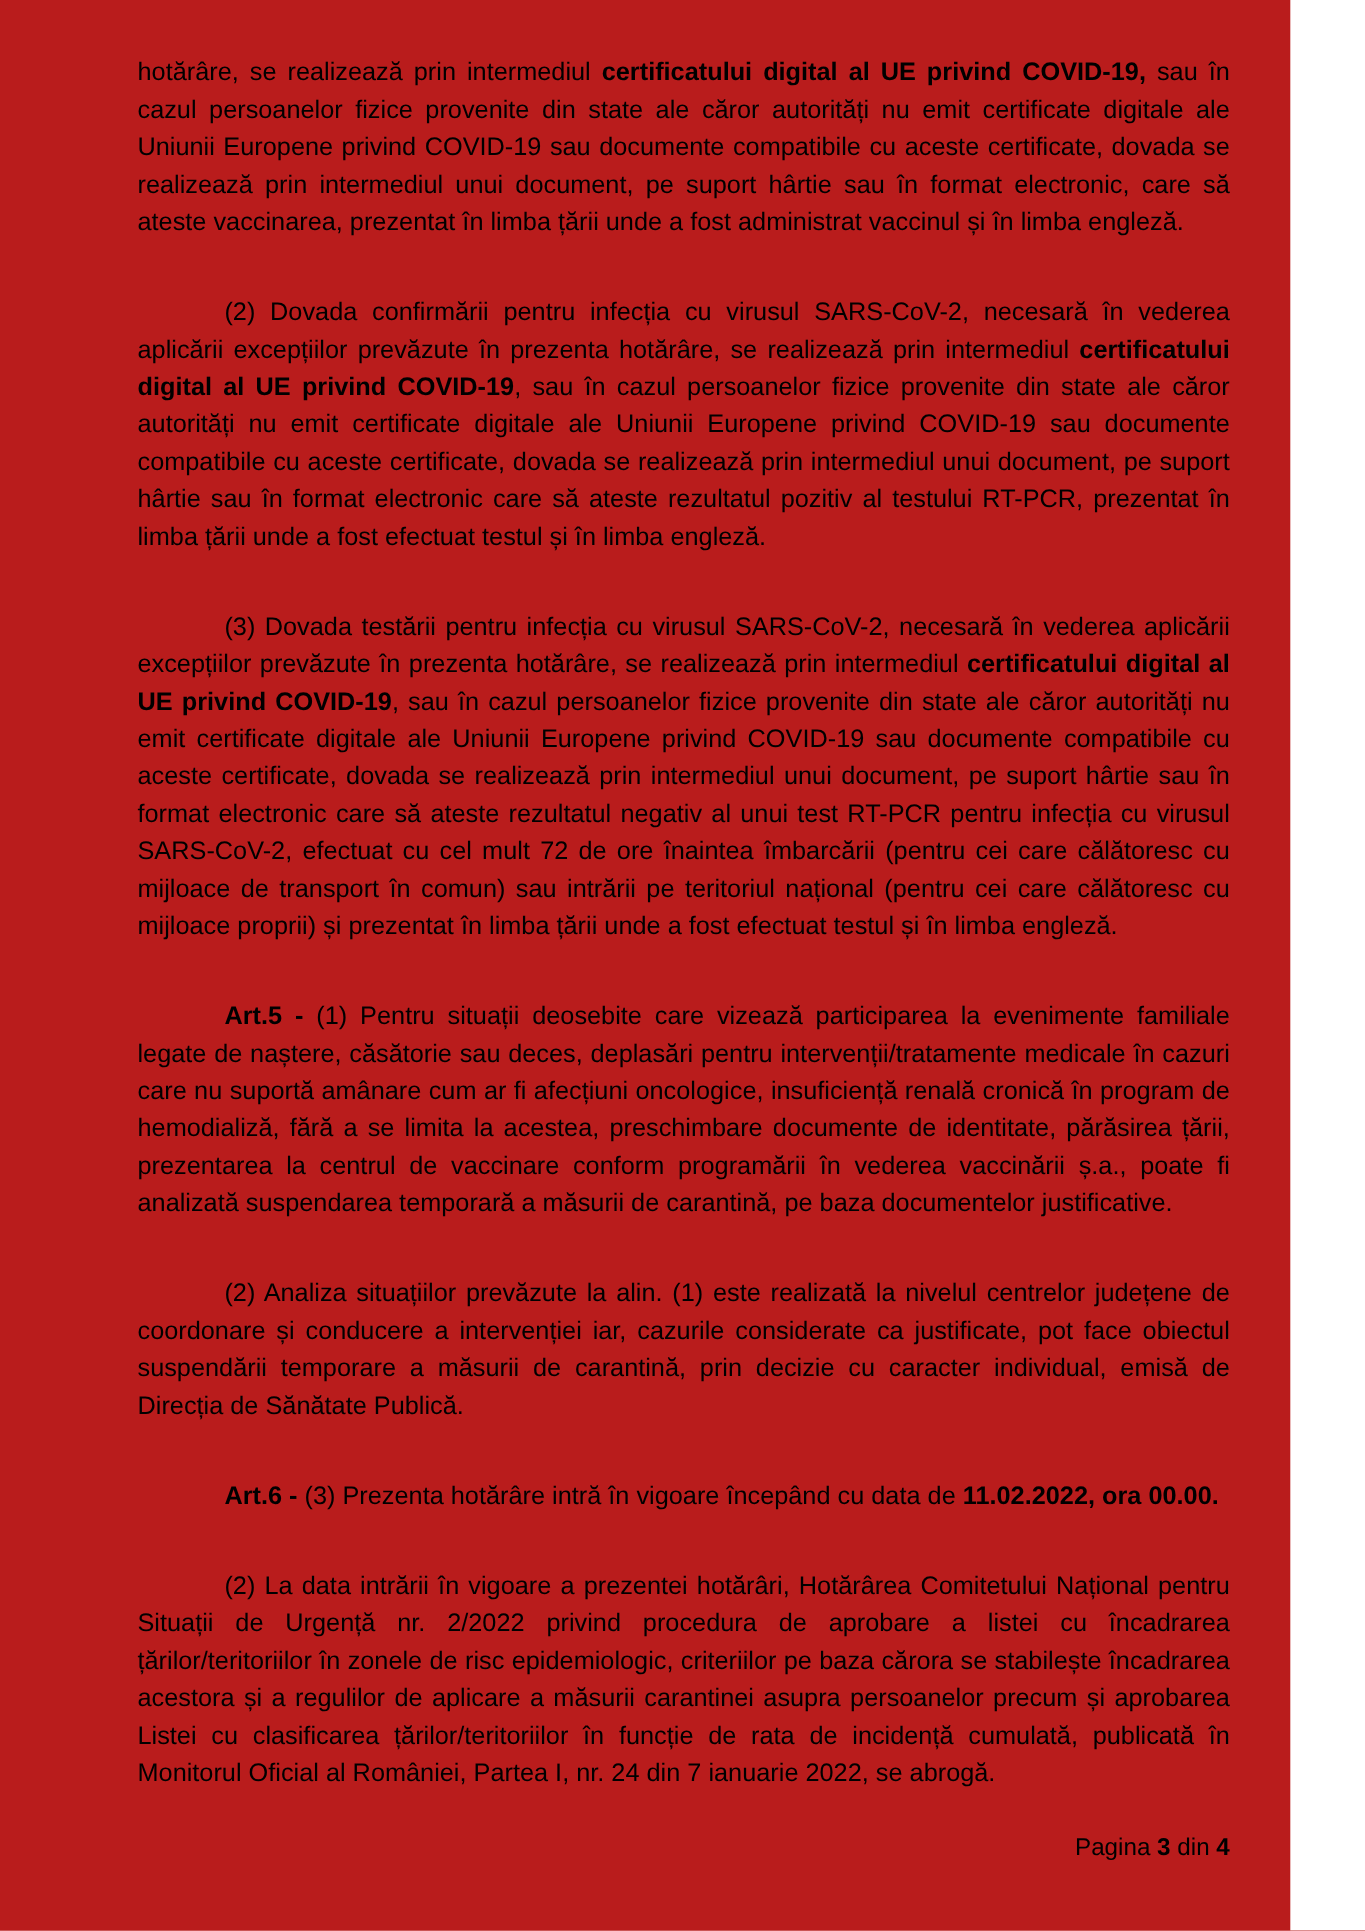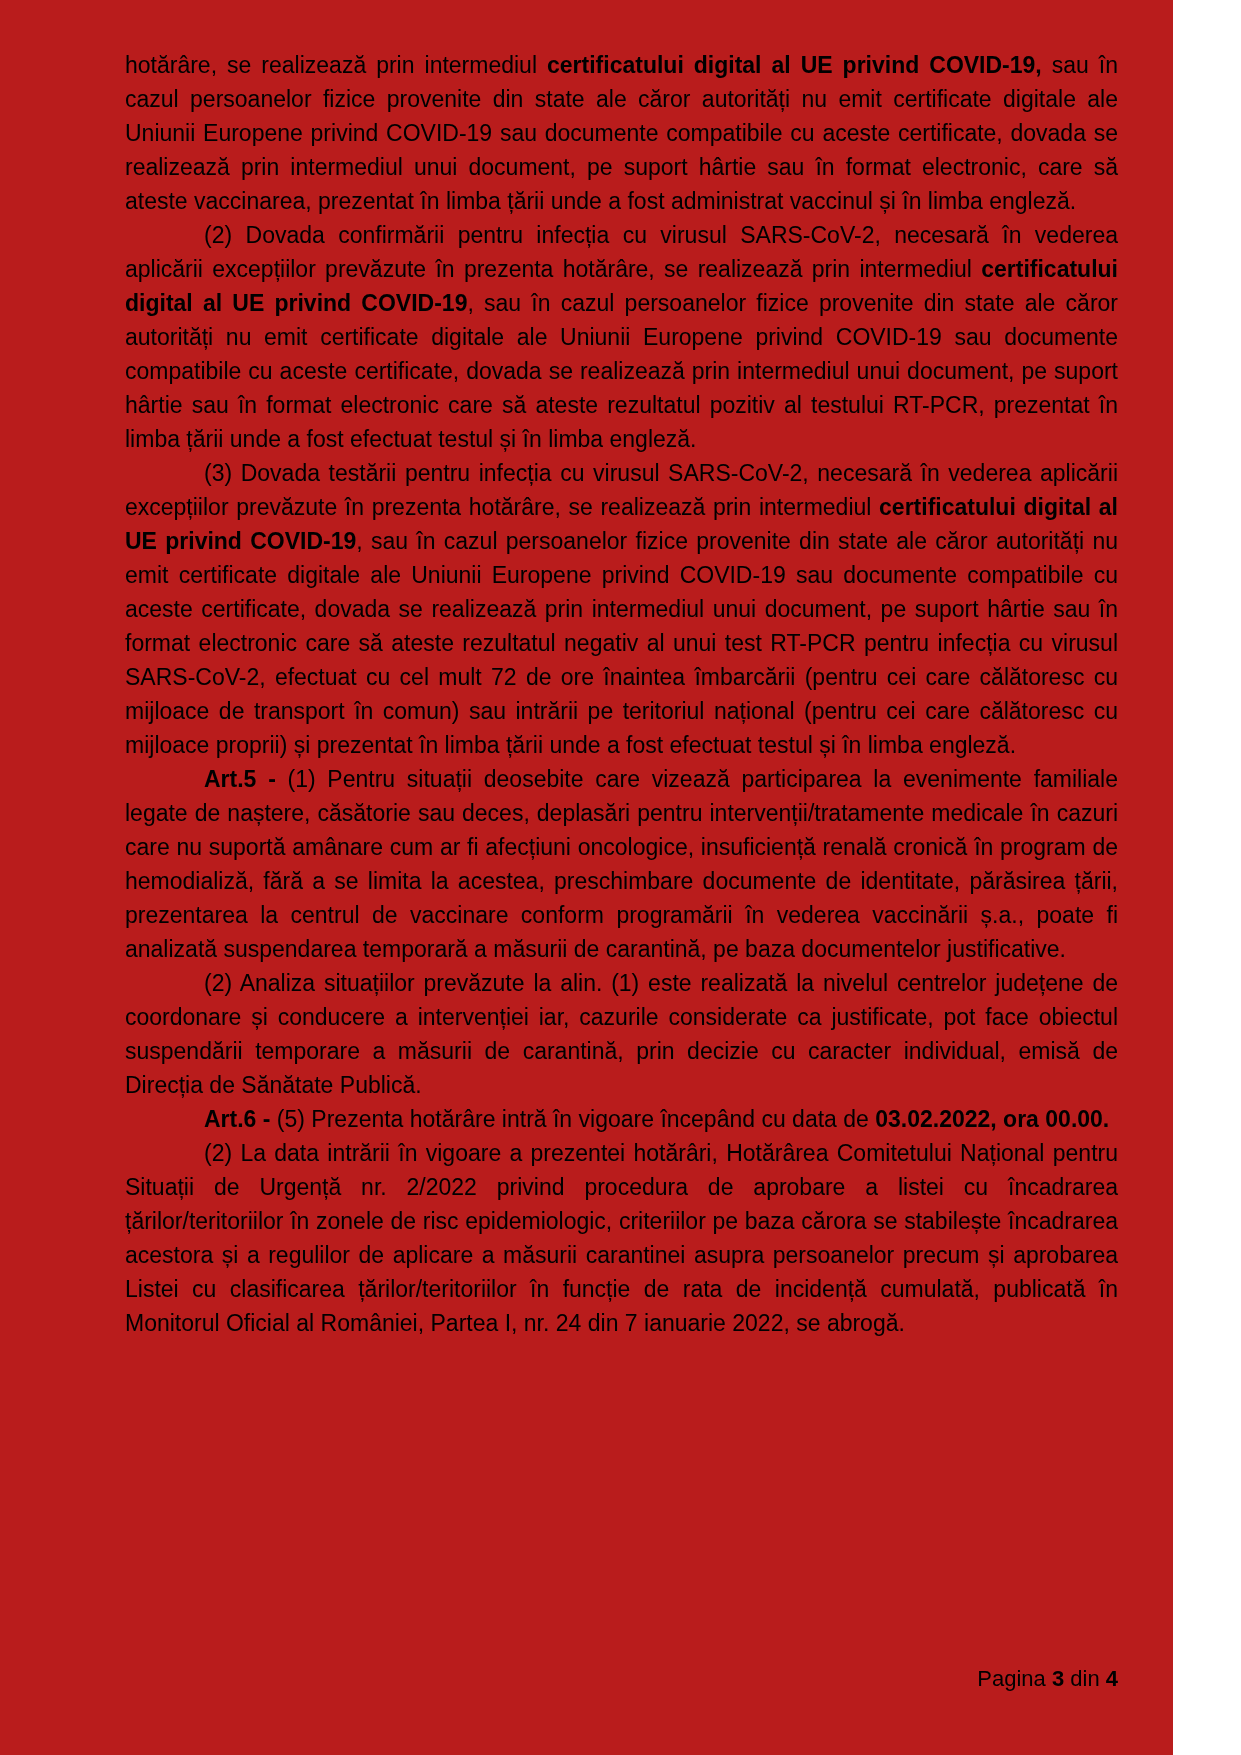--- a/index.html
+++ b/index.html
@@ -18,21 +18,21 @@
   .doc-body {
     position: absolute;
     left: 125px; top: 48px;
     width: 993px;
     font-size: 23px;
     line-height: 34px;
     text-align: justify;
     text-align-last: left;
   }
   .para { margin: 0; padding: 0; }
-  .para.indent { text-indent: 79px; }
+  .para.indent { text-indent: 79px; margin-top: 48px; }
   .b { font-weight: bold; }
   .i { }
   .page-footer {
     position: absolute;
     left: 125px; top: 1664px;
     width: 993px;
     text-align: right;
     font-size: 22px;
     line-height: 30px;
   }
@@ -40,19 +40,19 @@
 </head>
 <body>
 
 <div class="page">
   <div class="doc-body">
       <p class="para"><span>hotărâre, se realizează prin intermediul </span><span class="b">certificatului digital al UE privind COVID-19,</span><span> sau în cazul persoanelor fizice provenite din state ale căror autorități nu emit certificate digitale ale Uniunii Europene privind COVID-19 sau documente compatibile cu aceste certificate, dovada se realizează prin intermediul unui document, pe suport hârtie sau în format electronic, care să ateste vaccinarea, prezentat în limba țării unde a fost administrat vaccinul și în limba engleză.</span></p>
       <p class="para indent"><span>(2) Dovada confirmării pentru infecția cu virusul SARS-CoV-2, necesară în vederea aplicării excepțiilor prevăzute în prezenta hotărâre, se realizează prin intermediul </span><span class="b">certificatului digital al UE privind COVID-19</span><span>, sau în cazul persoanelor fizice provenite din state ale căror autorități nu emit certificate digitale ale Uniunii Europene privind COVID-19 sau documente compatibile cu aceste certificate, dovada se realizează prin intermediul unui document, pe suport hârtie sau în format electronic care să ateste rezultatul pozitiv al testului RT-PCR, prezentat în limba țării unde a fost efectuat testul și în limba engleză.</span></p>
       <p class="para indent"><span>(3) Dovada testării pentru infecția cu virusul SARS-CoV-2, necesară în vederea aplicării excepțiilor prevăzute în prezenta hotărâre, se realizează prin intermediul </span><span class="b">certificatului digital al UE privind COVID-19</span><span>, sau în cazul persoanelor fizice provenite din state ale căror autorități nu emit certificate digitale ale Uniunii Europene privind COVID-19 sau documente compatibile cu aceste certificate, dovada se realizează prin intermediul unui document, pe suport hârtie sau în format electronic care să ateste rezultatul negativ al unui test RT-PCR pentru infecția cu virusul SARS-CoV-2, efectuat cu cel mult 72 de ore înaintea îmbarcării (pentru cei care călătoresc cu mijloace de transport în comun) sau intrării pe teritoriul național (pentru cei care călătoresc cu mijloace proprii) și prezentat în limba țării unde a fost efectuat testul și în limba engleză.</span></p>
       <p class="para indent"><span class="b">Art.5 - </span><span>(1) Pentru situații deosebite care vizează participarea la evenimente familiale legate de naștere, căsătorie sau deces, deplasări pentru intervenții/tratamente medicale în cazuri care nu suportă amânare cum ar fi afecțiuni oncologice, insuficiență renală cronică în program de hemodializă, fără a se limita la acestea, preschimbare documente de identitate, părăsirea țării, prezentarea la centrul de vaccinare conform programării în vederea vaccinării ș.a., poate fi analizată suspendarea temporară a măsurii de carantină, pe baza documentelor justificative.</span></p>
       <p class="para indent"><span>(2) Analiza situațiilor prevăzute la alin. (1) este realizată la nivelul centrelor județene de coordonare și conducere a intervenției iar, cazurile considerate ca justificate, pot face obiectul suspendării temporare a măsurii de carantină, prin decizie cu caracter individual, emisă de Direcția de Sănătate Publică.</span></p>
-      <p class="para indent"><span class="b">Art.6 - </span><span> (5) Prezenta hotărâre intră în vigoare începând cu data de </span><span class="b">03.02.2022, ora 00.00.</span></p>
+      <p class="para indent"><span class="b">Art.6 - </span><span> (3) Prezenta hotărâre intră în vigoare începând cu data de </span><span class="b">11.02.2022, ora 00.00.</span></p>
       <p class="para indent"><span>(2) La data intrării în vigoare a prezentei hotărâri, Hotărârea Comitetului Național pentru Situații de Urgență nr. 2/2022 </span><span class="i">privind procedura de aprobare a listei cu încadrarea țărilor/teritoriilor în zonele de risc epidemiologic, criteriilor pe baza cărora se stabilește încadrarea acestora și a regulilor de aplicare a măsurii carantinei asupra persoanelor precum și aprobarea Listei cu clasificarea țărilor/teritoriilor în funcție de rata de incidență cumulată</span><span>, publicată în Monitorul Oficial al României, Partea I, nr. 24 din 7 ianuarie 2022, se abrogă.</span></p>
     </div>
   <div class="page-footer">
     <span>Pagina </span><span class="b">3</span><span> din </span><span class="b">4</span>
   </div>
 </div>
 
 </body></html>

